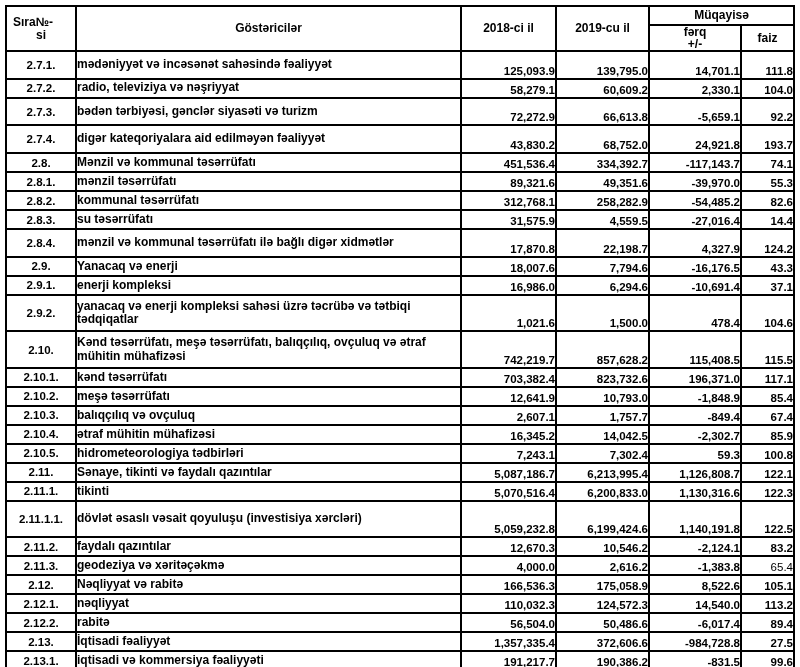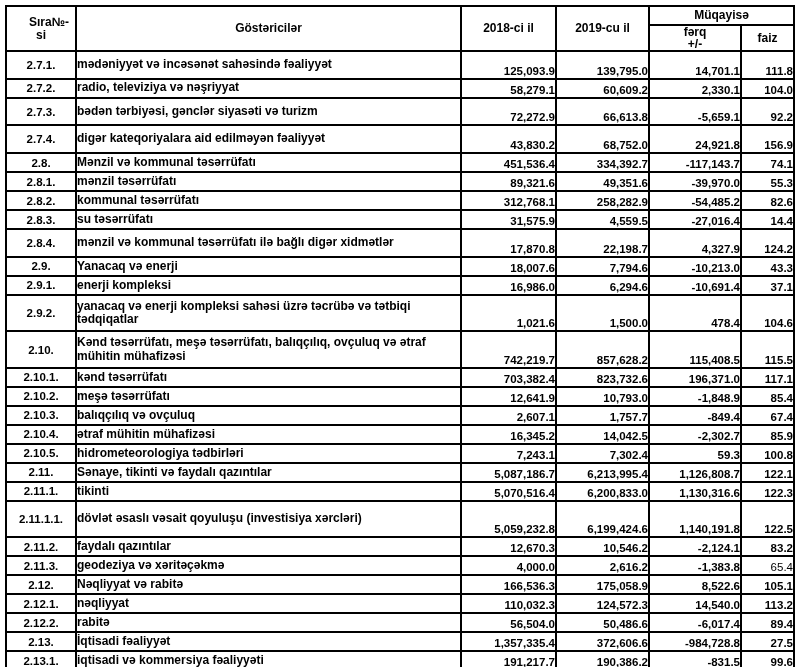--- a/index.html
+++ b/index.html
@@ -33,21 +33,21 @@
     font-size: 12px;
     text-align: center;
     vertical-align: middle;
     line-height: 13px;
   }
   tr.head-top { height: 19px; }
   tr.head-bottom { height: 26px; }
   .sira-wrap { padding: 1px 6px; }
   .sira-top {
     display: flex;
-    justify-content: flex-end;
+    justify-content: flex-start;
   }
   .diff-head div { line-height: 12px; }
   
   td.c-no {
     text-align: center;
     vertical-align: middle;
     font-size: 11.5px;
     font-weight: bold;
   }
   td.c-label {
@@ -134,21 +134,21 @@
     <td class="c-num">66,613.8</td>
     <td class="c-num">-5,659.1</td>
     <td class="c-num">92.2</td>
   </tr>
         <tr class="r-t">
     <td class="c-no">2.7.4.</td>
     <td class="c-label">digər kateqoriyalara aid edilməyən fəaliyyət</td>
     <td class="c-num">43,830.2</td>
     <td class="c-num">68,752.0</td>
     <td class="c-num">24,921.8</td>
-    <td class="c-num">156.9</td>
+    <td class="c-num">193.7</td>
   </tr>
         <tr class="r-n">
     <td class="c-no">2.8.</td>
     <td class="c-label">Mənzil və kommunal təsərrüfatı</td>
     <td class="c-num">451,536.4</td>
     <td class="c-num">334,392.7</td>
     <td class="c-num">-117,143.7</td>
     <td class="c-num">74.1</td>
   </tr>
         <tr class="r-n">
@@ -181,21 +181,21 @@
     <td class="c-num">17,870.8</td>
     <td class="c-num">22,198.7</td>
     <td class="c-num">4,327.9</td>
     <td class="c-num">124.2</td>
   </tr>
         <tr class="r-n">
     <td class="c-no">2.9.</td>
     <td class="c-label">Yanacaq və enerji</td>
     <td class="c-num">18,007.6</td>
     <td class="c-num">7,794.6</td>
-    <td class="c-num">-10,213.0</td>
+    <td class="c-num">-16,176.5</td>
     <td class="c-num">43.3</td>
   </tr>
         <tr class="r-n">
     <td class="c-no">2.9.1.</td>
     <td class="c-label">enerji kompleksi</td>
     <td class="c-num">16,986.0</td>
     <td class="c-num">6,294.6</td>
     <td class="c-num">-10,691.4</td>
     <td class="c-num">37.1</td>
   </tr>

